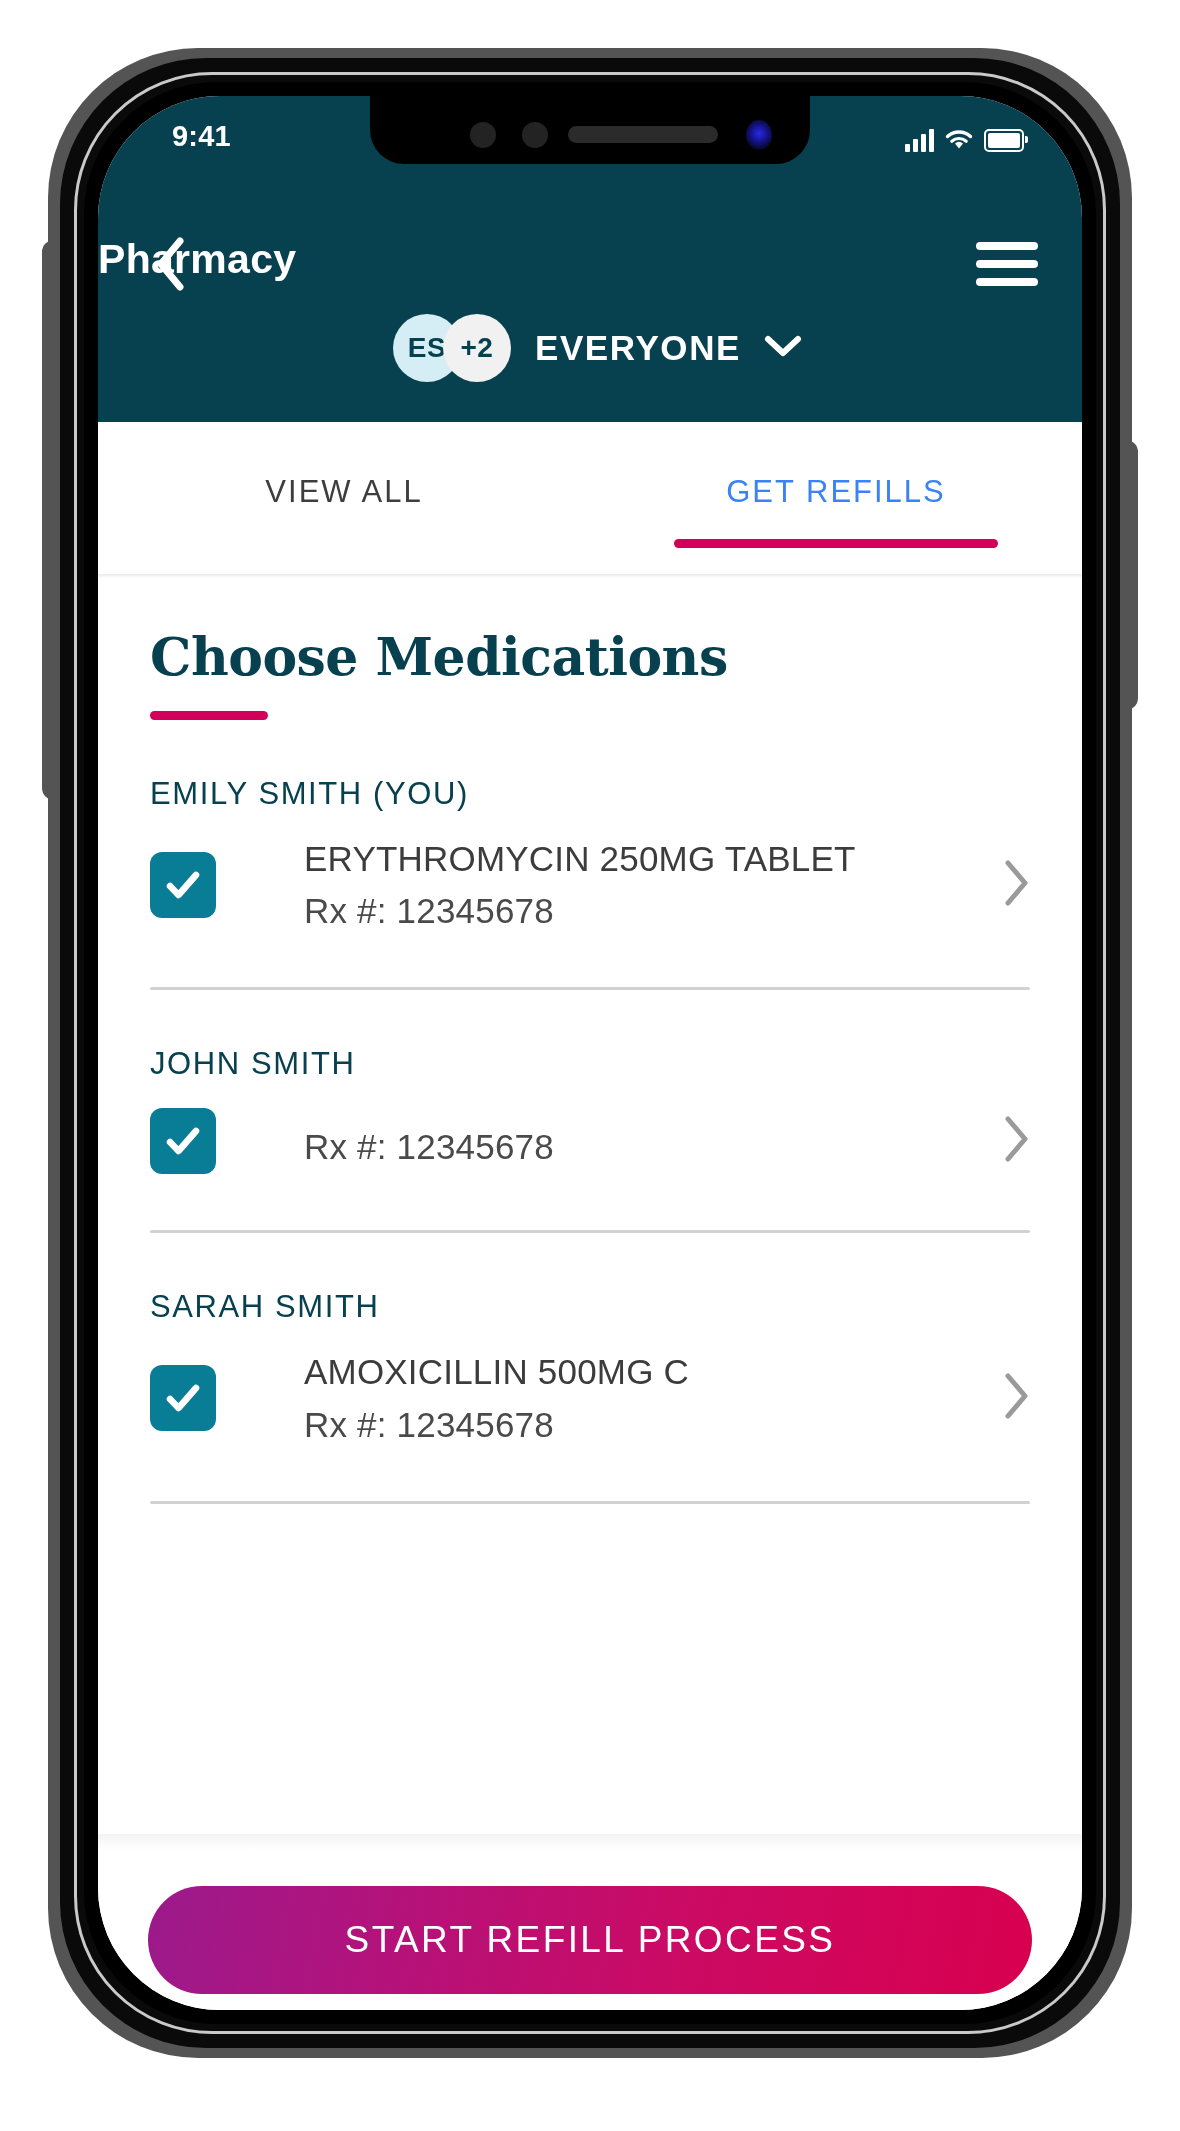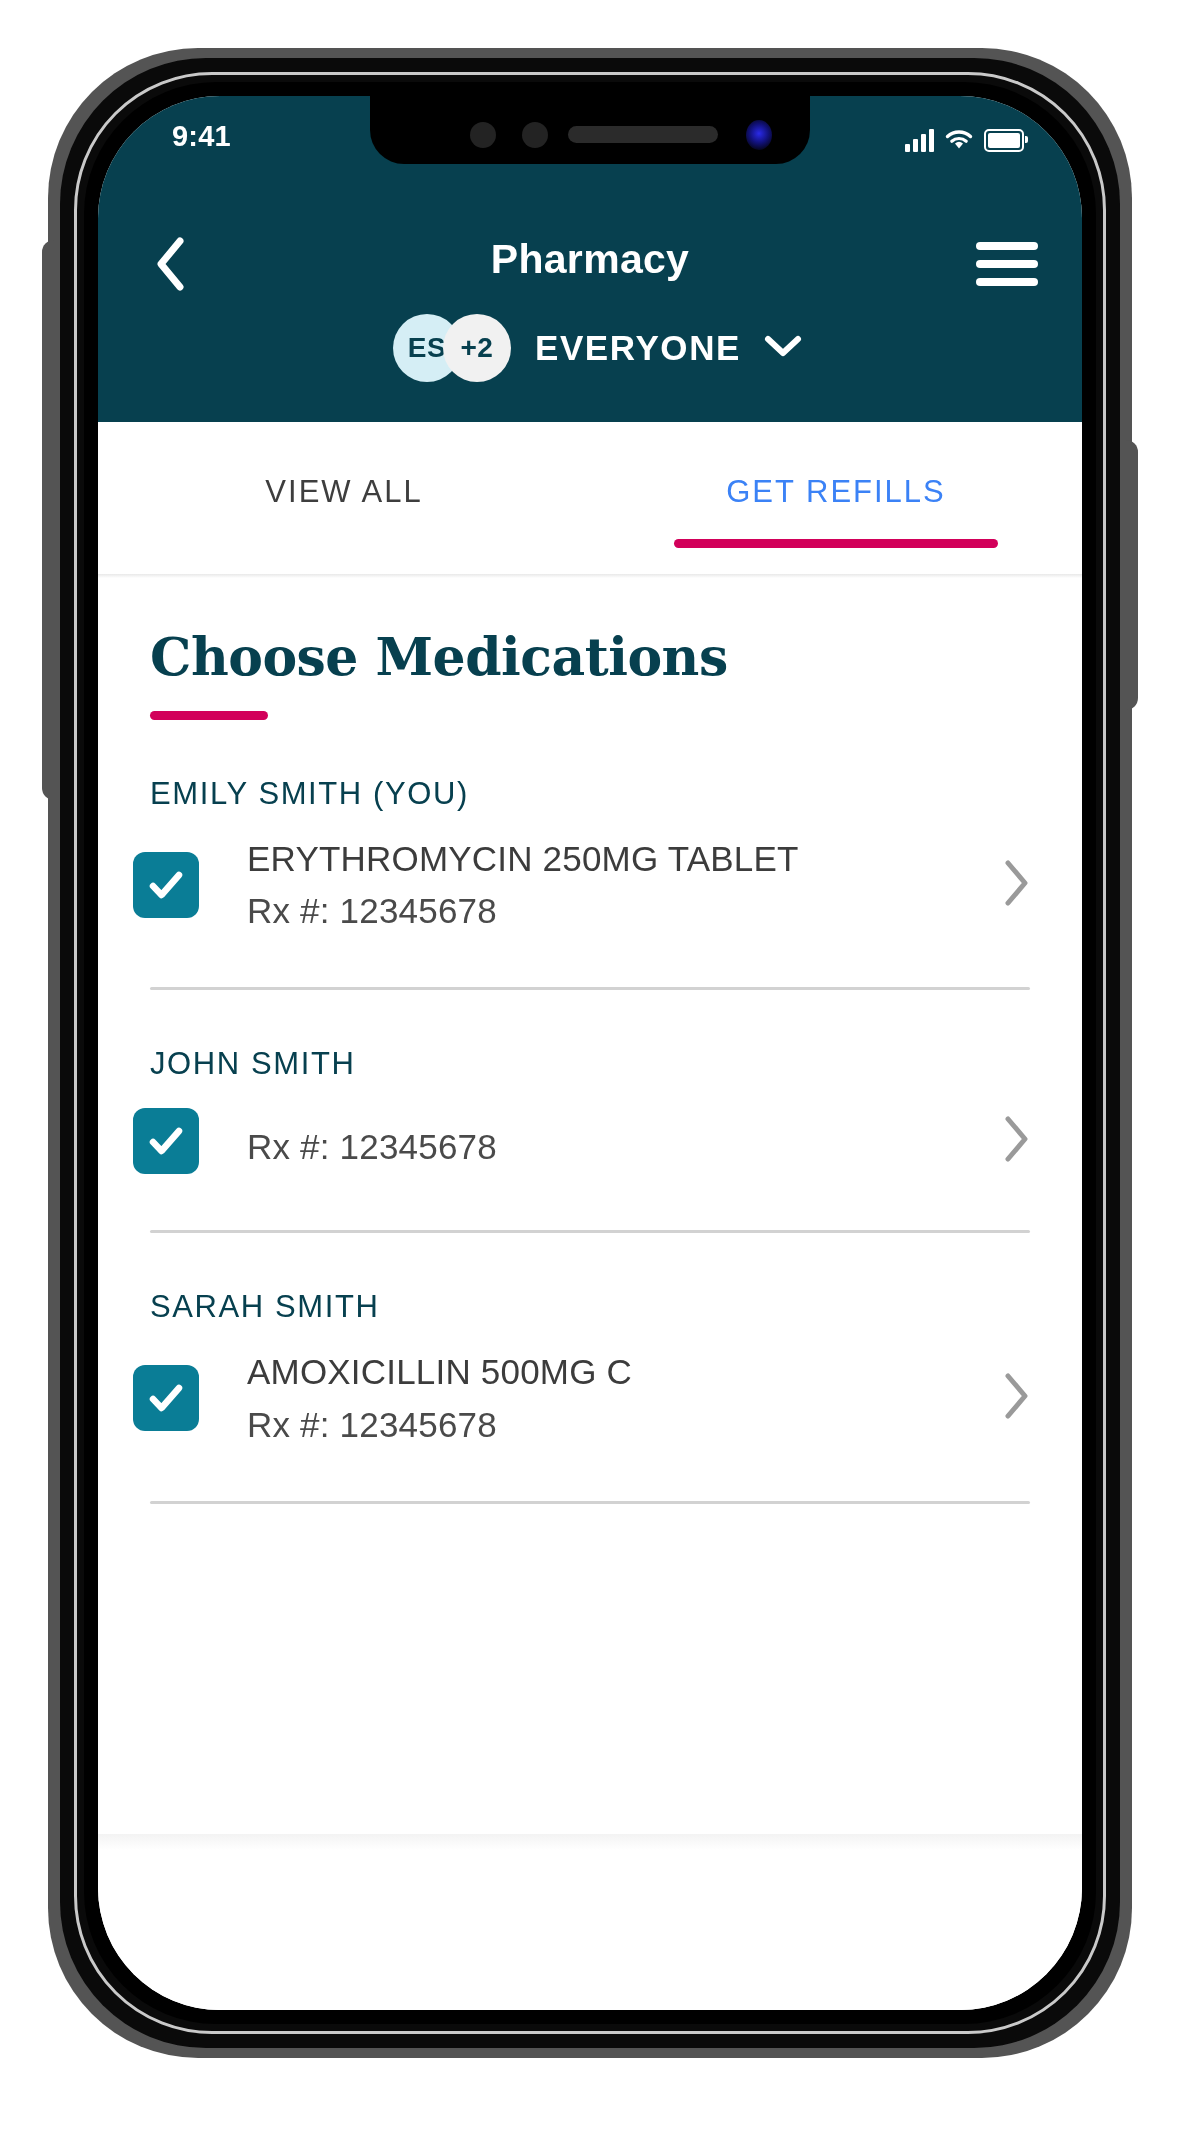--- a/index.html
+++ b/index.html
@@ -45,21 +45,21 @@
   .bars i{display:block;width:5px;background:#ffffff;border-radius:1px;}
   .bars i:nth-child(1){height:8px;} .bars i:nth-child(2){height:13px;}
   .bars i:nth-child(3){height:18px;} .bars i:nth-child(4){height:23px;}
   .batt{width:36px;height:19px;border:2.5px solid #ffffff;border-radius:5px;position:relative;}
   .batt::after{content:"";position:absolute;right:-6px;top:5px;width:3px;height:7px;background:#ffffff;border-radius:0 2px 2px 0;}
   .batt i{position:absolute;left:2px;top:2px;right:2px;bottom:2px;background:#ffffff;border-radius:2px;display:block;}
 
   
   .navbar{background:#07404f;padding:0 0 44px 0;position:relative;height:242px;box-sizing:border-box;}
   .nav-back{position:absolute;left:42px;top:54px;width:60px;height:60px;display:flex;align-items:center;justify-content:center;}
-  .nav-title{position:absolute;left:0;right:0;top:56px;text-align:center;color:#ffffff;
+  .nav-title{position:absolute;left:0;right:0;top:56px;color:#ffffff;
     font-size:41px;font-weight:700;letter-spacing:.3px;}
   .nav-menu{position:absolute;right:44px;top:56px;width:62px;height:56px;
     display:flex;flex-direction:column;justify-content:space-between;padding:6px 0;box-sizing:border-box;}
   .nav-menu span{display:block;height:8px;background:#ffffff;border-radius:4px;}
   .fam-row{position:absolute;left:0;right:0;top:134px;display:flex;align-items:center;justify-content:center;padding-left:16px;}
   .avatars{display:flex;align-items:center;}
   .av{width:68px;height:68px;border-radius:50%;display:flex;align-items:center;justify-content:center;
     font-size:28px;font-weight:700;color:#07404f;letter-spacing:.5px;}
   .av.a1{background:#d5eef5;}
   .av.a2{background:#f1f1f1;margin-left:-18px;}
@@ -75,21 +75,21 @@
   .tabs-shadow{height:4px;background:linear-gradient(#e9e9e9,#ffffff);}
 
   
   .content{background:#ffffff;padding:0 0 0 0;position:relative;height:1224px;box-sizing:border-box;}
   .h2{color:#07404f;font-family:"DejaVu Serif",serif;font-size:52px;font-weight:700;
     letter-spacing:-.5px;margin:48px 8px 0 52px;}
   .h2-rule{width:118px;height:9px;background:#d2005a;border-radius:5px;margin:24px 0 0 52px;}
 
   .person{color:#07404f;font-size:31px;font-weight:400;letter-spacing:1.6px;margin:56px 0 0 52px;}
 
-  .med-row{display:flex;align-items:center;padding:26px 52px 26px 35px;box-sizing:border-box;}
+  .med-row{display:flex;align-items:center;padding:26px 52px 26px 52px;box-sizing:border-box;gap:40px;}
   .cb{width:66px;height:66px;border-radius:12px;background:#0a7d96;flex:0 0 auto;
     display:flex;align-items:center;justify-content:center;}
   .med-text{flex:1 1 auto;margin-left:48px;}
   .med-name{color:#3c3c3c;font-size:35px;font-weight:500;letter-spacing:.2px;line-height:1.18;}
   .med-rx{color:#4a4a4a;font-size:35px;font-weight:400;margin-top:12px;letter-spacing:.2px;}
   .chev-r{flex:0 0 auto;margin-left:16px;}
   .divider{height:3px;background:#d2d2d2;margin:30px 52px 0 52px;border-radius:2px;}
 
   
   .footer{position:relative;background:#ffffff;height:212px;}
@@ -238,17 +238,18 @@
           <svg width="28" height="48" viewBox="0 0 28 48">
             <path d="M6 4l17 20L6 44" stroke="#9a9a9a" stroke-width="5" fill="none" stroke-linecap="round" stroke-linejoin="round"></path>
           </svg>
         </span>
       </div>
       <div class="divider"></div>
     </div>
 
     <div class="footer">
       <div class="footer-shadow"></div>
+      <button class="cta">START REFILL PROCESS</button>
 
     </div>
 
   </div>
 </div>
 
 </body></html>

